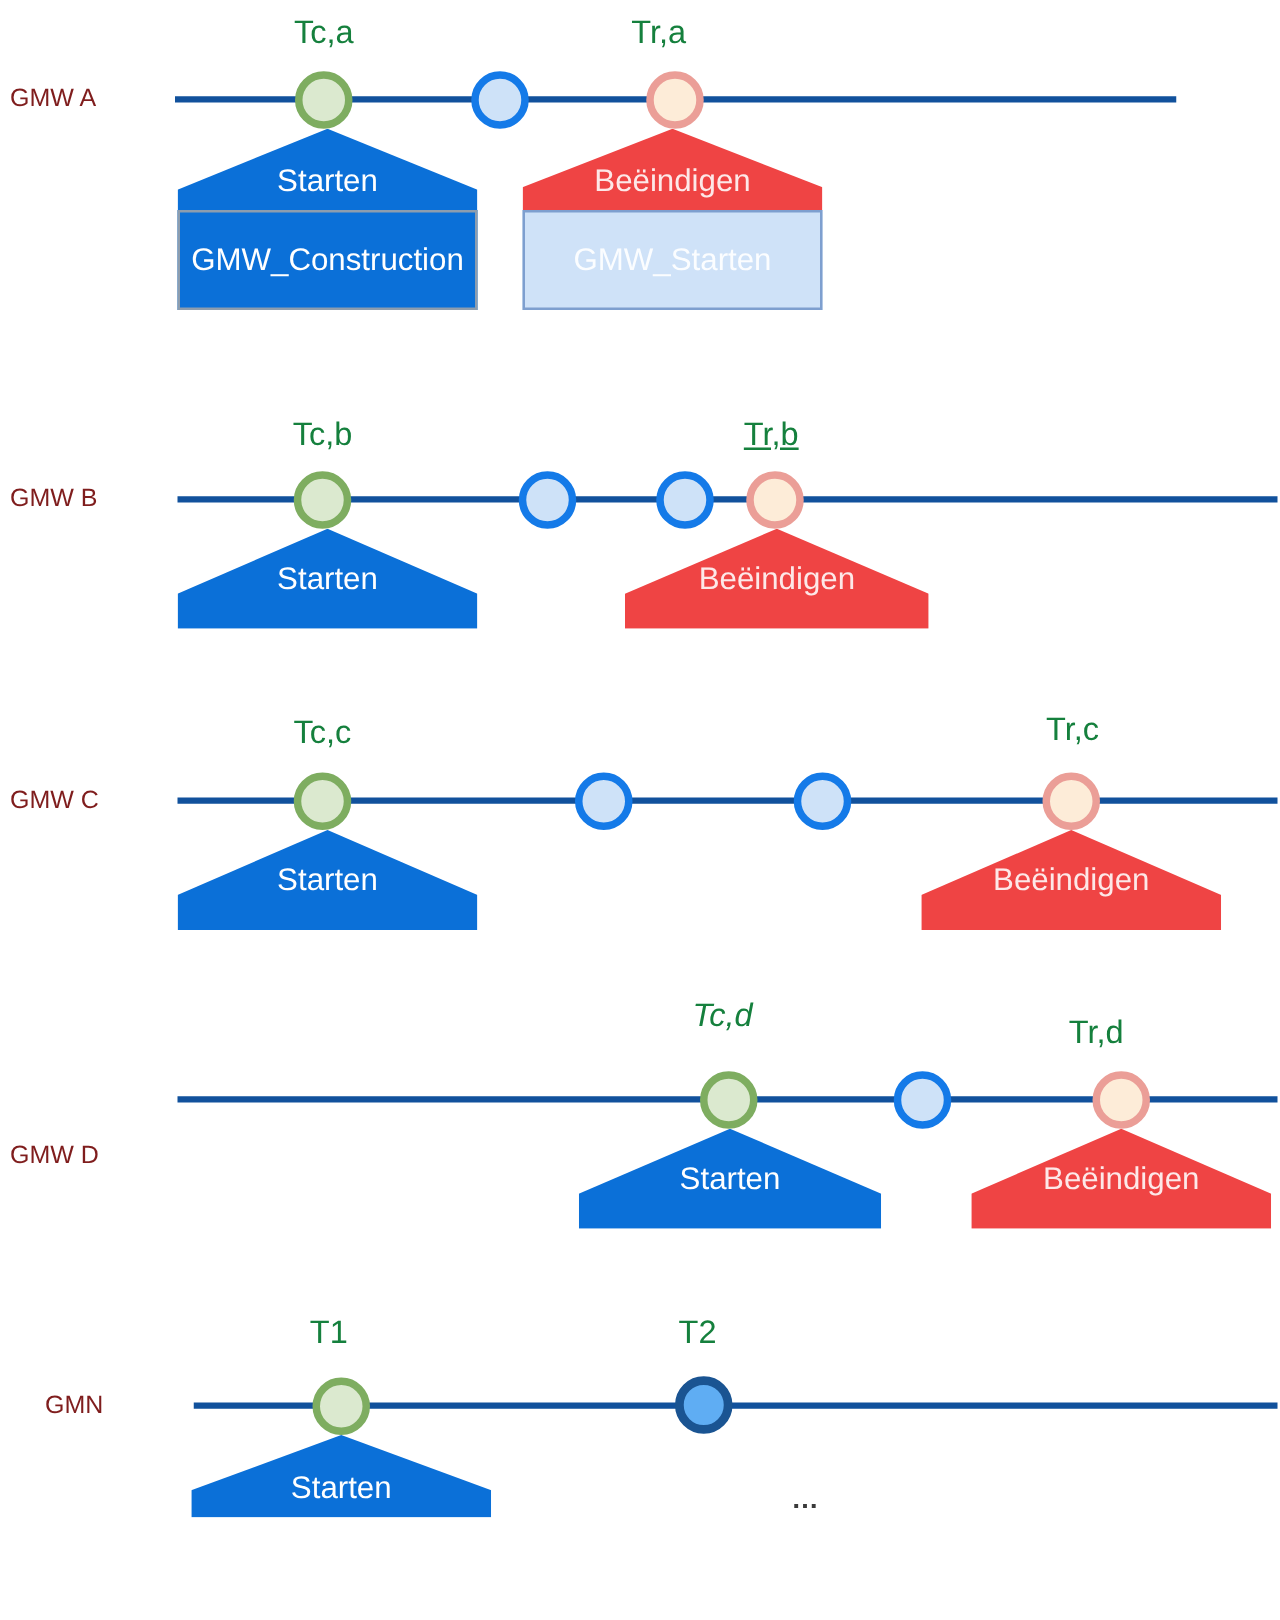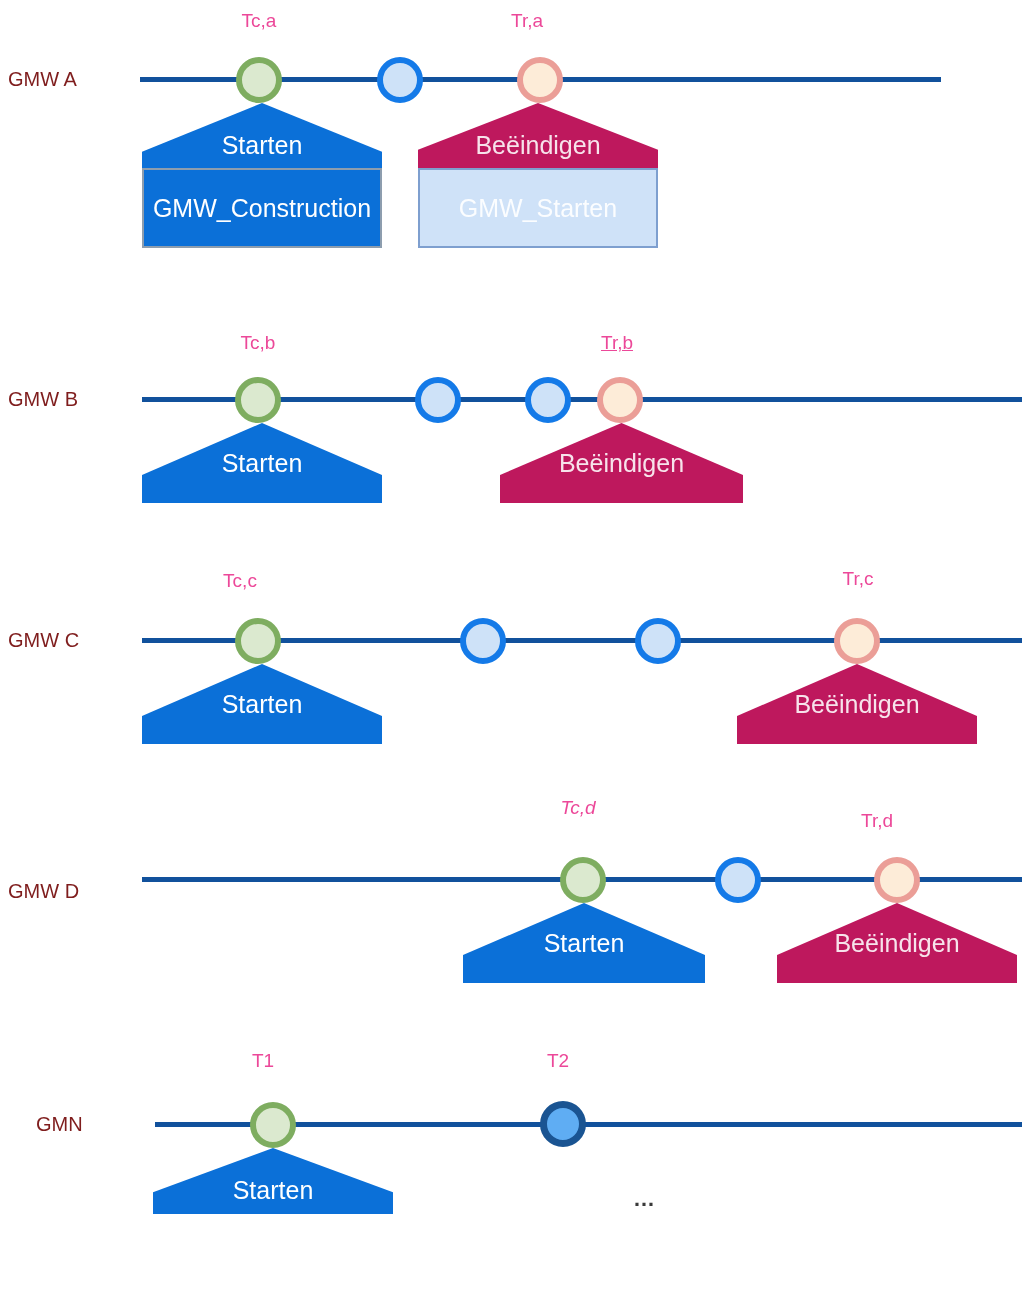--- a/index.html
+++ b/index.html
@@ -4,39 +4,39 @@
 <style>
   html, body { margin:0; padding:0; background:#ffffff; }
   .canvas {
     position:relative; width:1024px; height:1296px; background:#ffffff;
     font-family:"Liberation Sans", sans-serif; overflow:hidden;
   }
   .rlabel {
     position:absolute; font-size:20px; color:#7f1d1d; white-space:nowrap;
   }
   .tlabel {
-    position:absolute; width:80px; text-align:center; font-size:19px; color:#ec4899;
+    position:absolute; width:80px; text-align:center; font-size:26px; color:#15803d;
     white-space:nowrap;
   }
   .track { position:absolute; height:5px; background:#11519c; z-index:1; }
   .marker {
     position:absolute; width:46px; height:46px; border-radius:50%;
     box-sizing:border-box; z-index:3;
   }
   .m-green { border:6px solid #7ead60; background:#dbe9cf; }
   .m-blue  { border:6px solid #147ae8; background:#cee2f8; }
   .m-pink  { border:6px solid #eb9e97; background:#fdecd8; }
   .m-navy  { border:7px solid #1a5492; background:#5fadf3; }
   .pent {
     position:absolute; display:flex; justify-content:center; align-items:flex-start;
     box-sizing:border-box; z-index:2;
   }
   .pent span { font-size:25px; white-space:nowrap; }
   .p-bright { background:#0b70d8; color:#ffffff; }
-  .p-light  { background:#be185d; color:rgba(255,255,255,0.88); }
+  .p-light  { background:#ef4444; color:rgba(255,255,255,0.88); }
   .clip75 { clip-path:polygon(50% 0, 100% 75%, 100% 100%, 0 100%, 0 75%); }
   .clip72 { clip-path:polygon(50% 0, 100% 72%, 100% 100%, 0 100%, 0 72%); }
   .clip65 { clip-path:polygon(50% 0, 100% 65%, 100% 100%, 0 100%, 0 65%); }
   .clip67 { clip-path:polygon(50% 0, 100% 67%, 100% 100%, 0 100%, 0 67%); }
   .clip45 { clip-path:polygon(50% 0, 100% 45%, 100% 100%, 0 100%, 0 45%); }
   .dbox {
     position:absolute; box-sizing:border-box; display:flex; flex-direction:row;
     align-items:center; justify-content:center; text-align:center;
     font-size:25px; line-height:36px; z-index:2;
   }
@@ -85,34 +85,34 @@
   <div class="marker m-pink" style="left:597px; top:377px;"></div>
   <div class="pent p-bright clip65" style="left:142px; top:423px; width:240px; height:80px; padding-top:26px;">
     <span>Starten</span>
   </div>
   <div class="pent p-light clip65" style="left:500px; top:423px; width:243px; height:80px; padding-top:26px;">
     <span>Beëindigen</span>
   </div>
 
   <span class="rlabel" style="left:8px; top:629px;">GMW C</span>
   <div class="track" style="left:142px; top:638px; width:880px;"></div>
-  <span class="tlabel" style="left:200px; top:570px;">Tc,c</span>
+  <span class="tlabel" style="left:218px; top:570px;">Tc,c</span>
   <span class="tlabel" style="left:818px; top:568px;">Tr,c</span>
   <div class="marker m-green" style="left:235px; top:618px;"></div>
   <div class="marker m-blue" style="left:460px; top:618px;"></div>
   <div class="marker m-blue" style="left:635px; top:618px;"></div>
   <div class="marker m-pink" style="left:834px; top:618px;"></div>
   <div class="pent p-bright clip65" style="left:142px; top:664px; width:240px; height:80px; padding-top:26px;">
     <span>Starten</span>
   </div>
   <div class="pent p-light clip65" style="left:737px; top:664px; width:240px; height:80px; padding-top:26px;">
     <span>Beëindigen</span>
   </div>
 
-  <span class="rlabel" style="left:8px; top:880px;">GMW D</span>
+  <span class="rlabel" style="left:8px; top:913px;">GMW D</span>
   <div class="track" style="left:142px; top:877px; width:880px;"></div>
   <span class="tlabel" style="left:538px; top:797px;font-style:italic;">Tc,d</span>
   <span class="tlabel" style="left:837px; top:810px;">Tr,d</span>
   <div class="marker m-green" style="left:560px; top:857px;"></div>
   <div class="marker m-blue" style="left:715px; top:857px;"></div>
   <div class="marker m-pink" style="left:874px; top:857px;"></div>
   <div class="pent p-bright clip65" style="left:463px; top:903px; width:242px; height:80px; padding-top:26px;">
     <span>Starten</span>
   </div>
   <div class="pent p-light clip65" style="left:777px; top:903px; width:240px; height:80px; padding-top:26px;">

